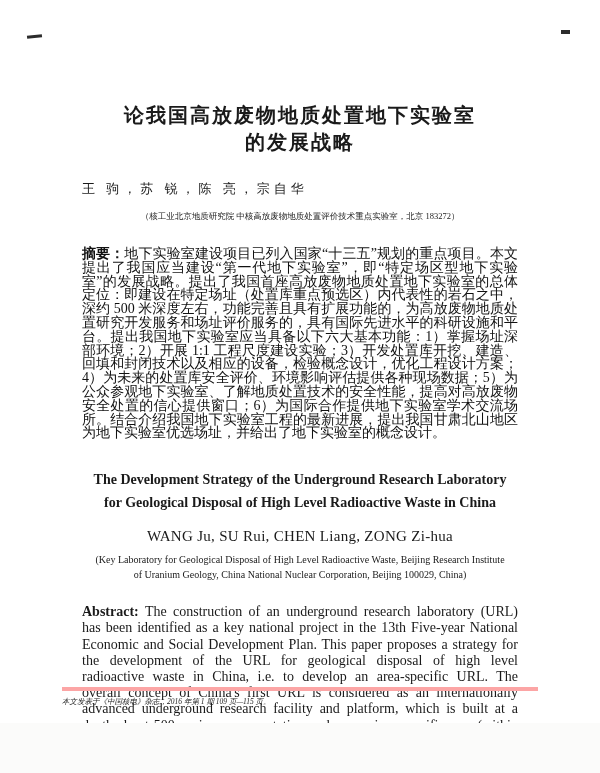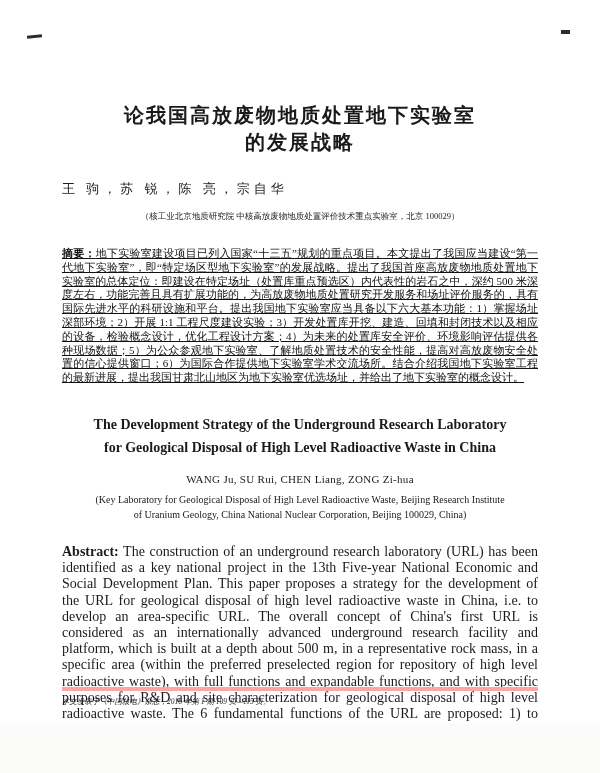--- a/index.html
+++ b/index.html
@@ -7,21 +7,21 @@
     padding: 0;
     background: #fbfbfa;
   }
   .page {
     position: relative;
     width: 600px;
     height: 723px;
     margin: 0 auto;
     background: #ffffff;
     box-sizing: border-box;
-    padding: 0 62px;
+    padding: 0 82px;
     overflow: hidden;
     font-family: "Liberation Serif", "DejaVu Serif", serif;
     color: #1a1a1a;
   }
   .scan-mark {
     position: absolute;
     background: #2c2c2c;
   }
   .mark-tl { left: 27px; top: 35px; width: 15px; height: 3px; transform: rotate(-6deg); }
   .mark-tr { right: 30px; top: 30px; width: 9px;  height: 4px; }
@@ -42,46 +42,45 @@
     letter-spacing: 4px;
   }
   .affil-zh {
     margin: 13px 0 0 0;
     text-align: center;
     font-size: 8.5px;
     color: #222;
   }
   .abstract-zh {
     margin: 24px 0 0 0;
-    font-size: 11px;
+    font-size: 14px;
     line-height: 13.8px;
     text-align: justify;
     color: #111;
-    text-decoration: underline;
   }
   .abstract-zh .lbl, .kw .lbl, .abstract-en .lbl {
     font-weight: bold;
   }
   .kw {
     margin: 2px 0 0 0;
     font-size: 9.5px;
     line-height: 13.8px;
     text-align: justify;
   }
   .title-en {
     margin: 28px 0 0 0;
     text-align: center;
     font-size: 14px;
     font-weight: bold;
     line-height: 23px;
   }
   .authors-en {
     margin: 14px 0 0 0;
     text-align: center;
-    font-size: 11px;
+    font-size: 15px;
     letter-spacing: 0.3px;
   }
   .affil-en {
     margin: 7px 0 12px 0;
     text-align: center;
     font-size: 10px;
     line-height: 15px;
   }
   .abstract-en {
     margin: 22px 0 0 0;
@@ -110,21 +109,21 @@
 
 <div class="page">
 
   <div class="scan-mark mark-tl"></div>
   <div class="scan-mark mark-tr"></div>
 
   <h1 class="title-zh"><span>论我国高放废物地质处置地下实验室</span><br><span>的发展战略</span></h1>
 
   <p class="authors-zh">王 驹，苏 锐，陈 亮，宗自华</p>
 
-  <p class="affil-zh">（核工业北京地质研究院 中核高放废物地质处置评价技术重点实验室，北京 100029）</p>
+  <p class="affil-zh">（核工业北京地质研究院 中核高放废物地质处置评价技术重点实验室，北京 183272）</p>
 
   <p class="abstract-zh"><span class="lbl">摘要：</span><span>地下实验室建设项目已列入国家“十三五”规划的重点项目。本文提出了我国应当建设“第一代地下实验室”，即“特定场区型地下实验室”的发展战略。提出了我国首座高放废物地质处置地下实验室的总体定位：即建设在特定场址（处置库重点预选区）内代表性的岩石之中，深约 500 米深度左右，功能完善且具有扩展功能的，为高放废物地质处置研究开发服务和场址评价服务的，具有国际先进水平的科研设施和平台。提出我国地下实验室应当具备以下六大基本功能：1）掌握场址深部环境；2）开展 1:1 工程尺度建设实验；3）开发处置库开挖、建造、回填和封闭技术以及相应的设备，检验概念设计，优化工程设计方案；4）为未来的处置库安全评价、环境影响评估提供各种现场数据；5）为公众参观地下实验室、了解地质处置技术的安全性能，提高对高放废物安全处置的信心提供窗口；6）为国际合作提供地下实验室学术交流场所。结合介绍我国地下实验室工程的最新进展，提出我国甘肃北山地区为地下实验室优选场址，并给出了地下实验室的概念设计。</span></p>
 
 
   <h2 class="title-en"><span>The Development Strategy of the Underground Research Laboratory</span><br><span>for Geological Disposal of High Level Radioactive Waste in China</span></h2>
 
   <p class="authors-en">WANG Ju, SU Rui, CHEN Liang, ZONG Zi-hua</p>
 
   <p class="affil-en"><span>(Key Laboratory for Geological Disposal of High Level Radioactive  Waste,  Beijing Research Institute</span><br><span>of Uranium Geology,  China National Nuclear Corporation,  Beijing 100029,  China)</span></p>
 

